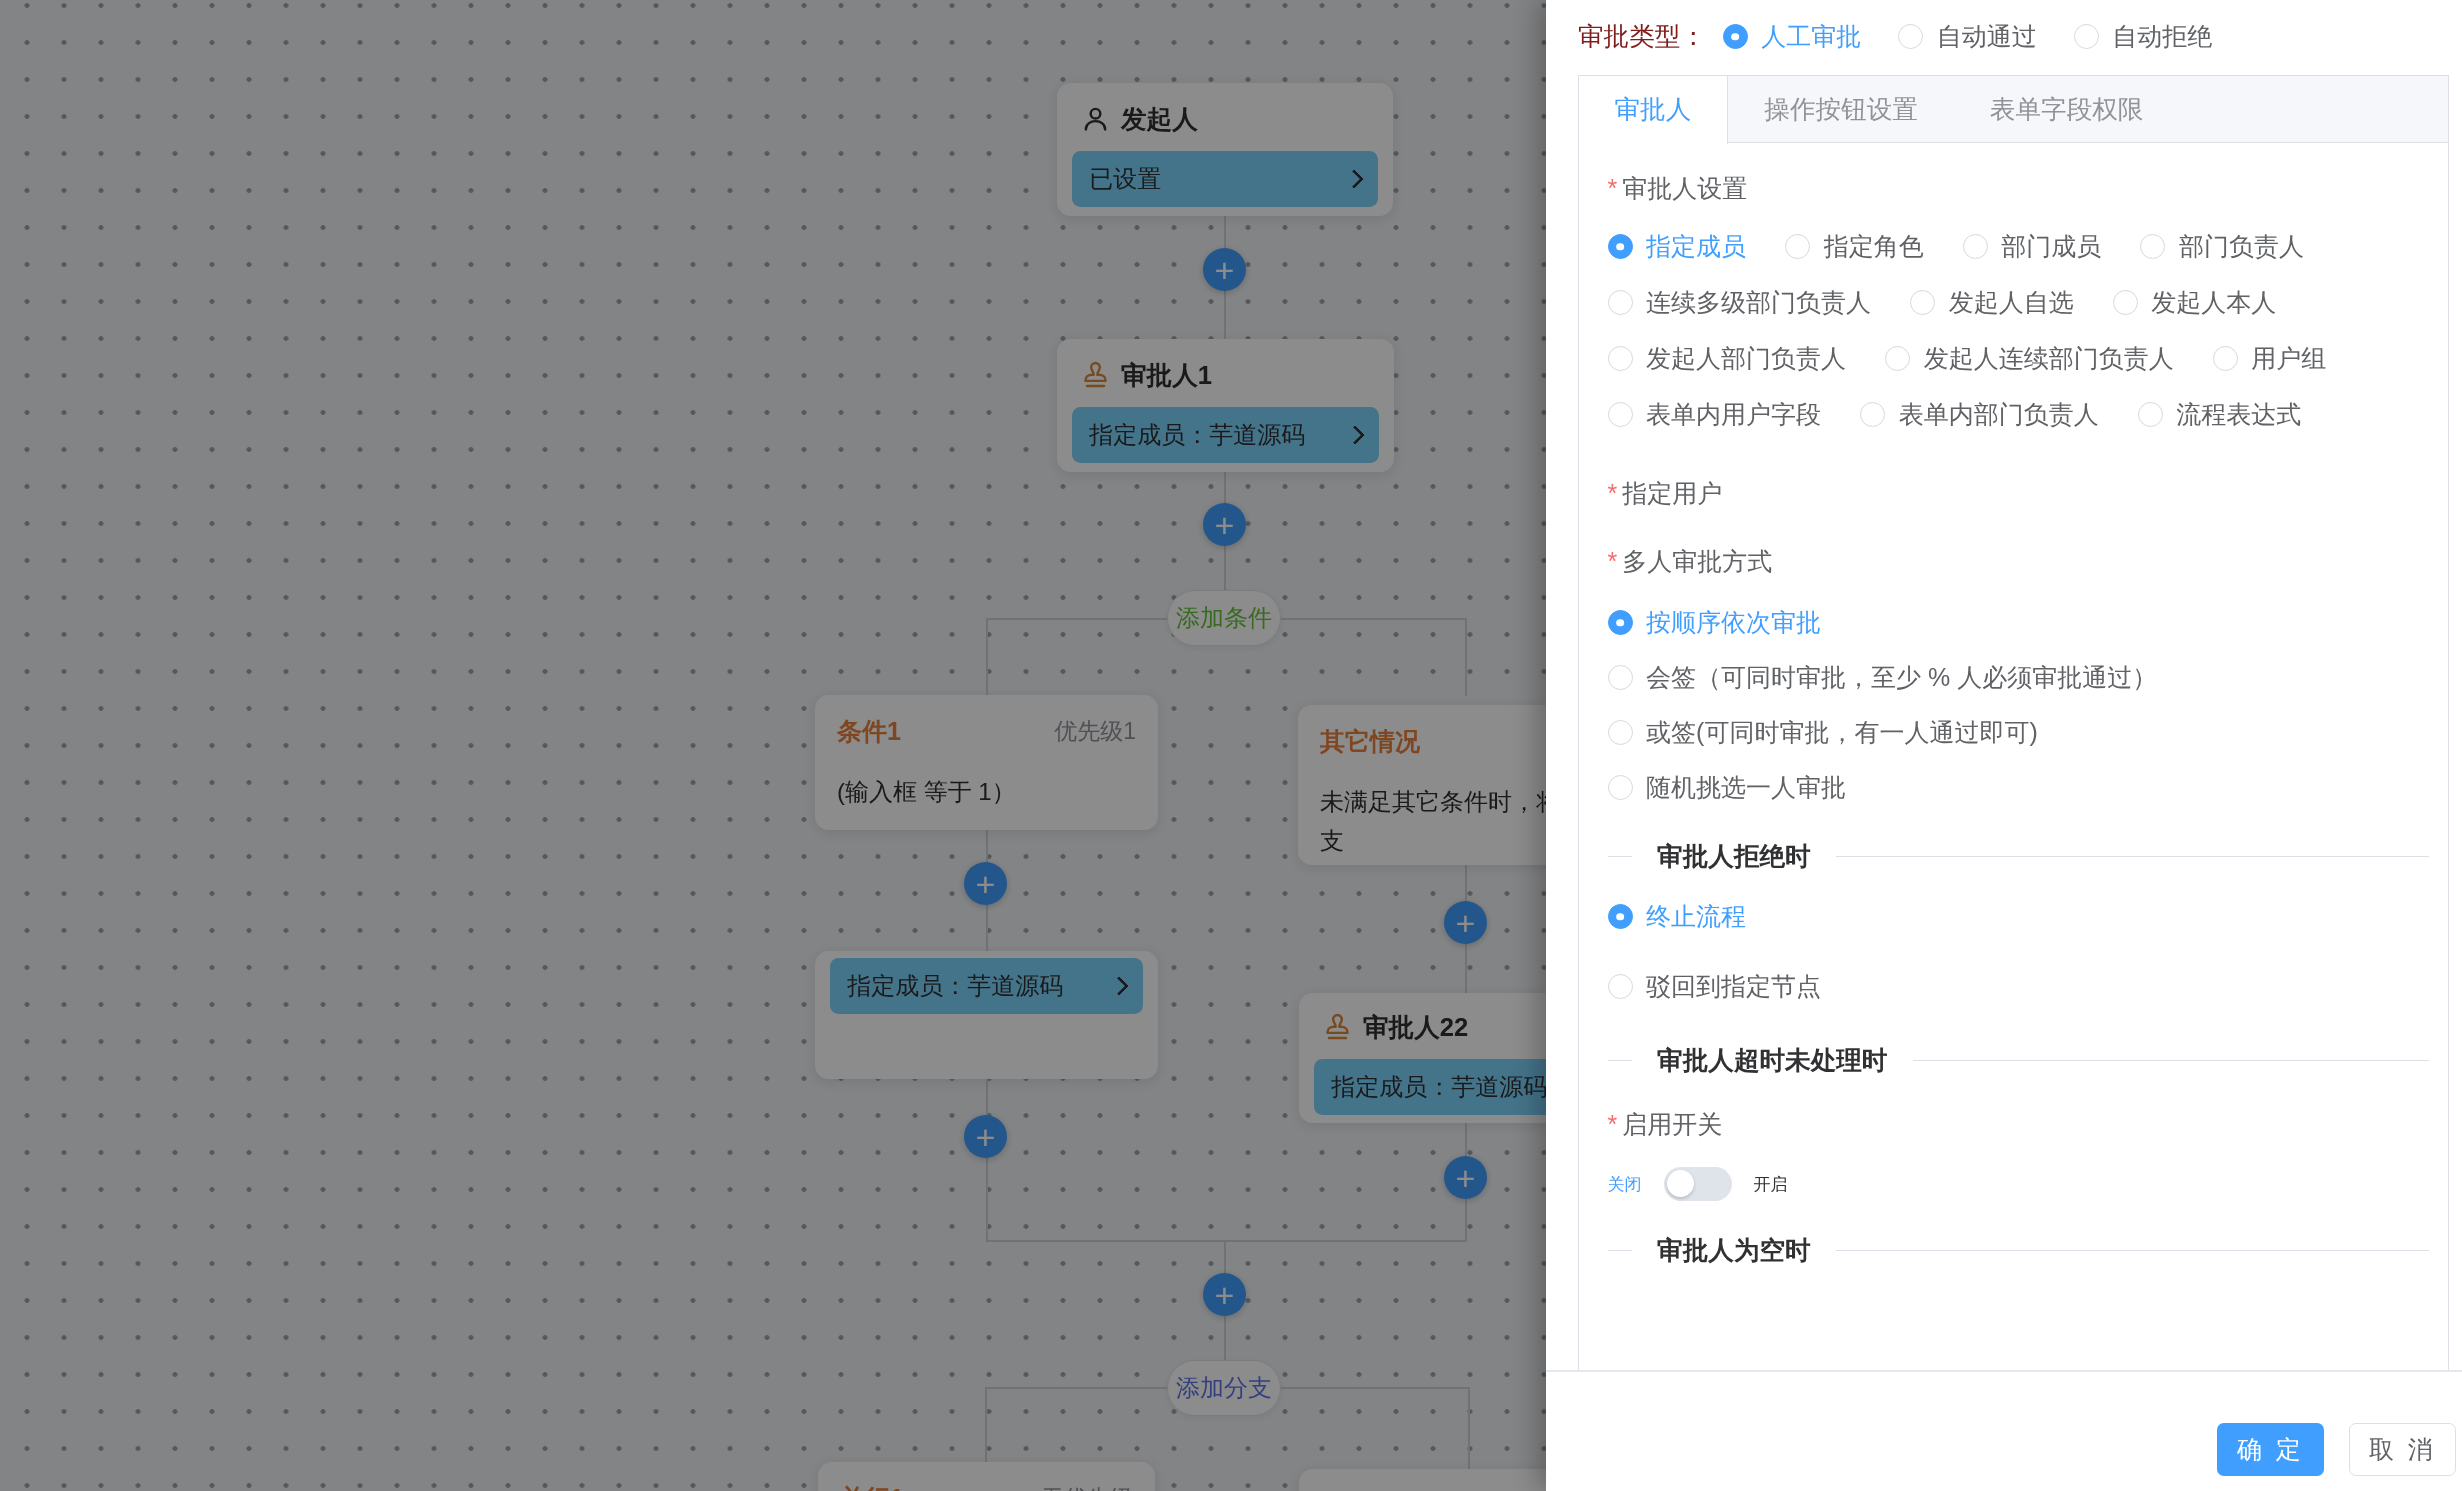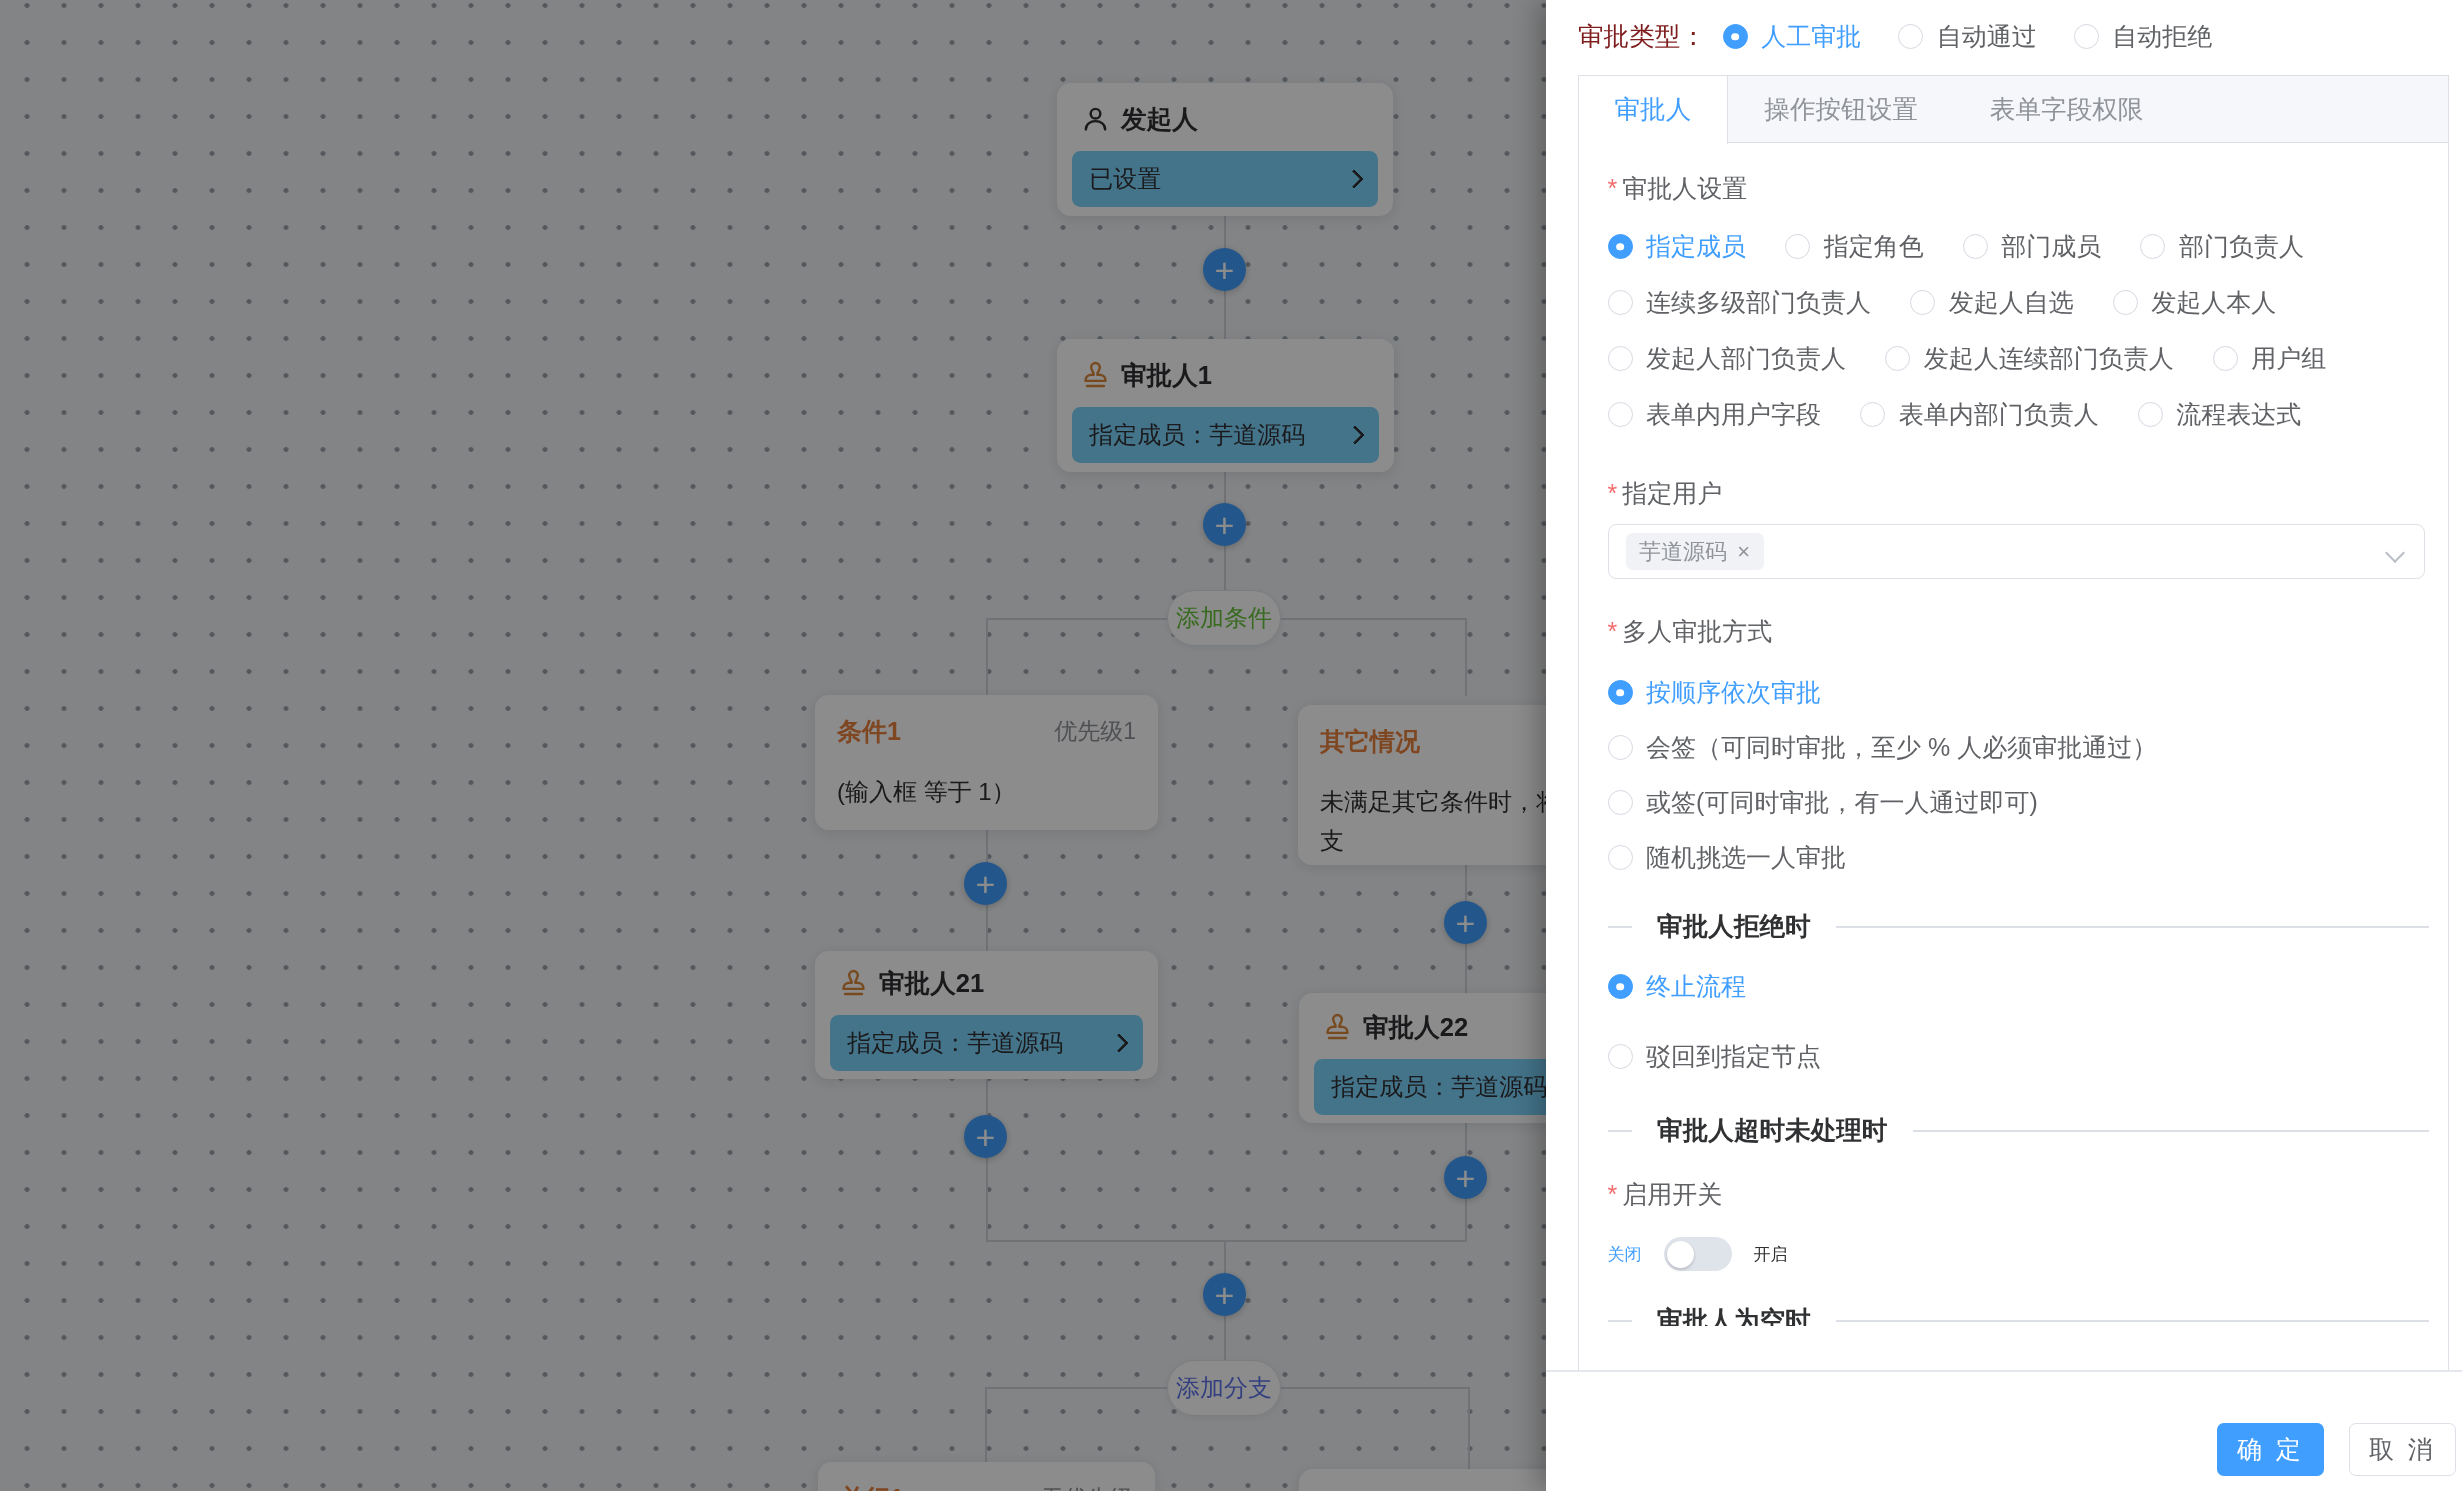--- a/index.html
+++ b/index.html
@@ -177,29 +177,20 @@
     </div>
 
     <div class="plus" style="left:964px;top:862px;">
         <span>+</span>
       </div>
     <div class="plus" style="left:1444px;top:901px;">
         <span>+</span>
       </div>
 
     <div class="node" style="left:815px;top:951px;width:343px;height:128px;">
-      <div class="node-head" style="padding-top:15.3px;">
-        <span class="micon">
-          <svg width="29" height="29" viewBox="0 0 24 24" fill="none" stroke="#d9873a" stroke-width="2" stroke-linecap="round" stroke-linejoin="round">
-            <path d="M12 2.5a3.6 3.6 0 0 0-3.6 3.6c0 1.6.9 2.8 1.5 3.9.4.8.6 1.5.6 2.2H9c-3 0-5.2 1.7-5.2 4.2v.9h16.4v-.9c0-2.5-2.2-4.2-5.2-4.2h-1.5c0-.7.2-1.4.6-2.2.6-1.1 1.5-2.3 1.5-3.9A3.6 3.6 0 0 0 12 2.5z"></path>
-            <path d="M5 21.5h14"></path>
-          </svg>
-        </span>
-        <span class="node-title">审批人21</span>
-      </div>
       <div class="node-body">
         <span>指定成员：芋道源码</span>
         <span class="chev"></span>
       </div>
     </div>
 
     <div class="node" style="left:1299px;top:993px;width:358px;height:130px;">
       <div class="node-head" style="padding-top:17px;">
         <span class="micon">
           <svg width="29" height="29" viewBox="0 0 24 24" fill="none" stroke="#d9873a" stroke-width="2" stroke-linecap="round" stroke-linejoin="round">
@@ -338,27 +329,20 @@
             <label class="radio">
               <span class="rdot"></span>
                 <span class="rlabel">流程表达式</span>
             </label>
           </div>
 
           <div class="seclabel" style="margin-top:48px;">
             <span class="star">*</span><span>指定用户</span>
           </div>
 
-          <div class="select" style="margin-right:8.5px;">
-            <span class="tag">
-              <span>芋道源码</span>
-              <span class="tagx">×</span>
-            </span>
-            <span class="chevdown"></span>
-          </div>
 
           <div class="seclabel" style="margin-top:37px;">
             <span class="star">*</span><span>多人审批方式</span>
           </div>
 
           <div class="optcol">
             <label class="radio first sel">
               <span class="rdot"></span>
                 <span class="rlabel">按顺序依次审批</span>
             </label>

